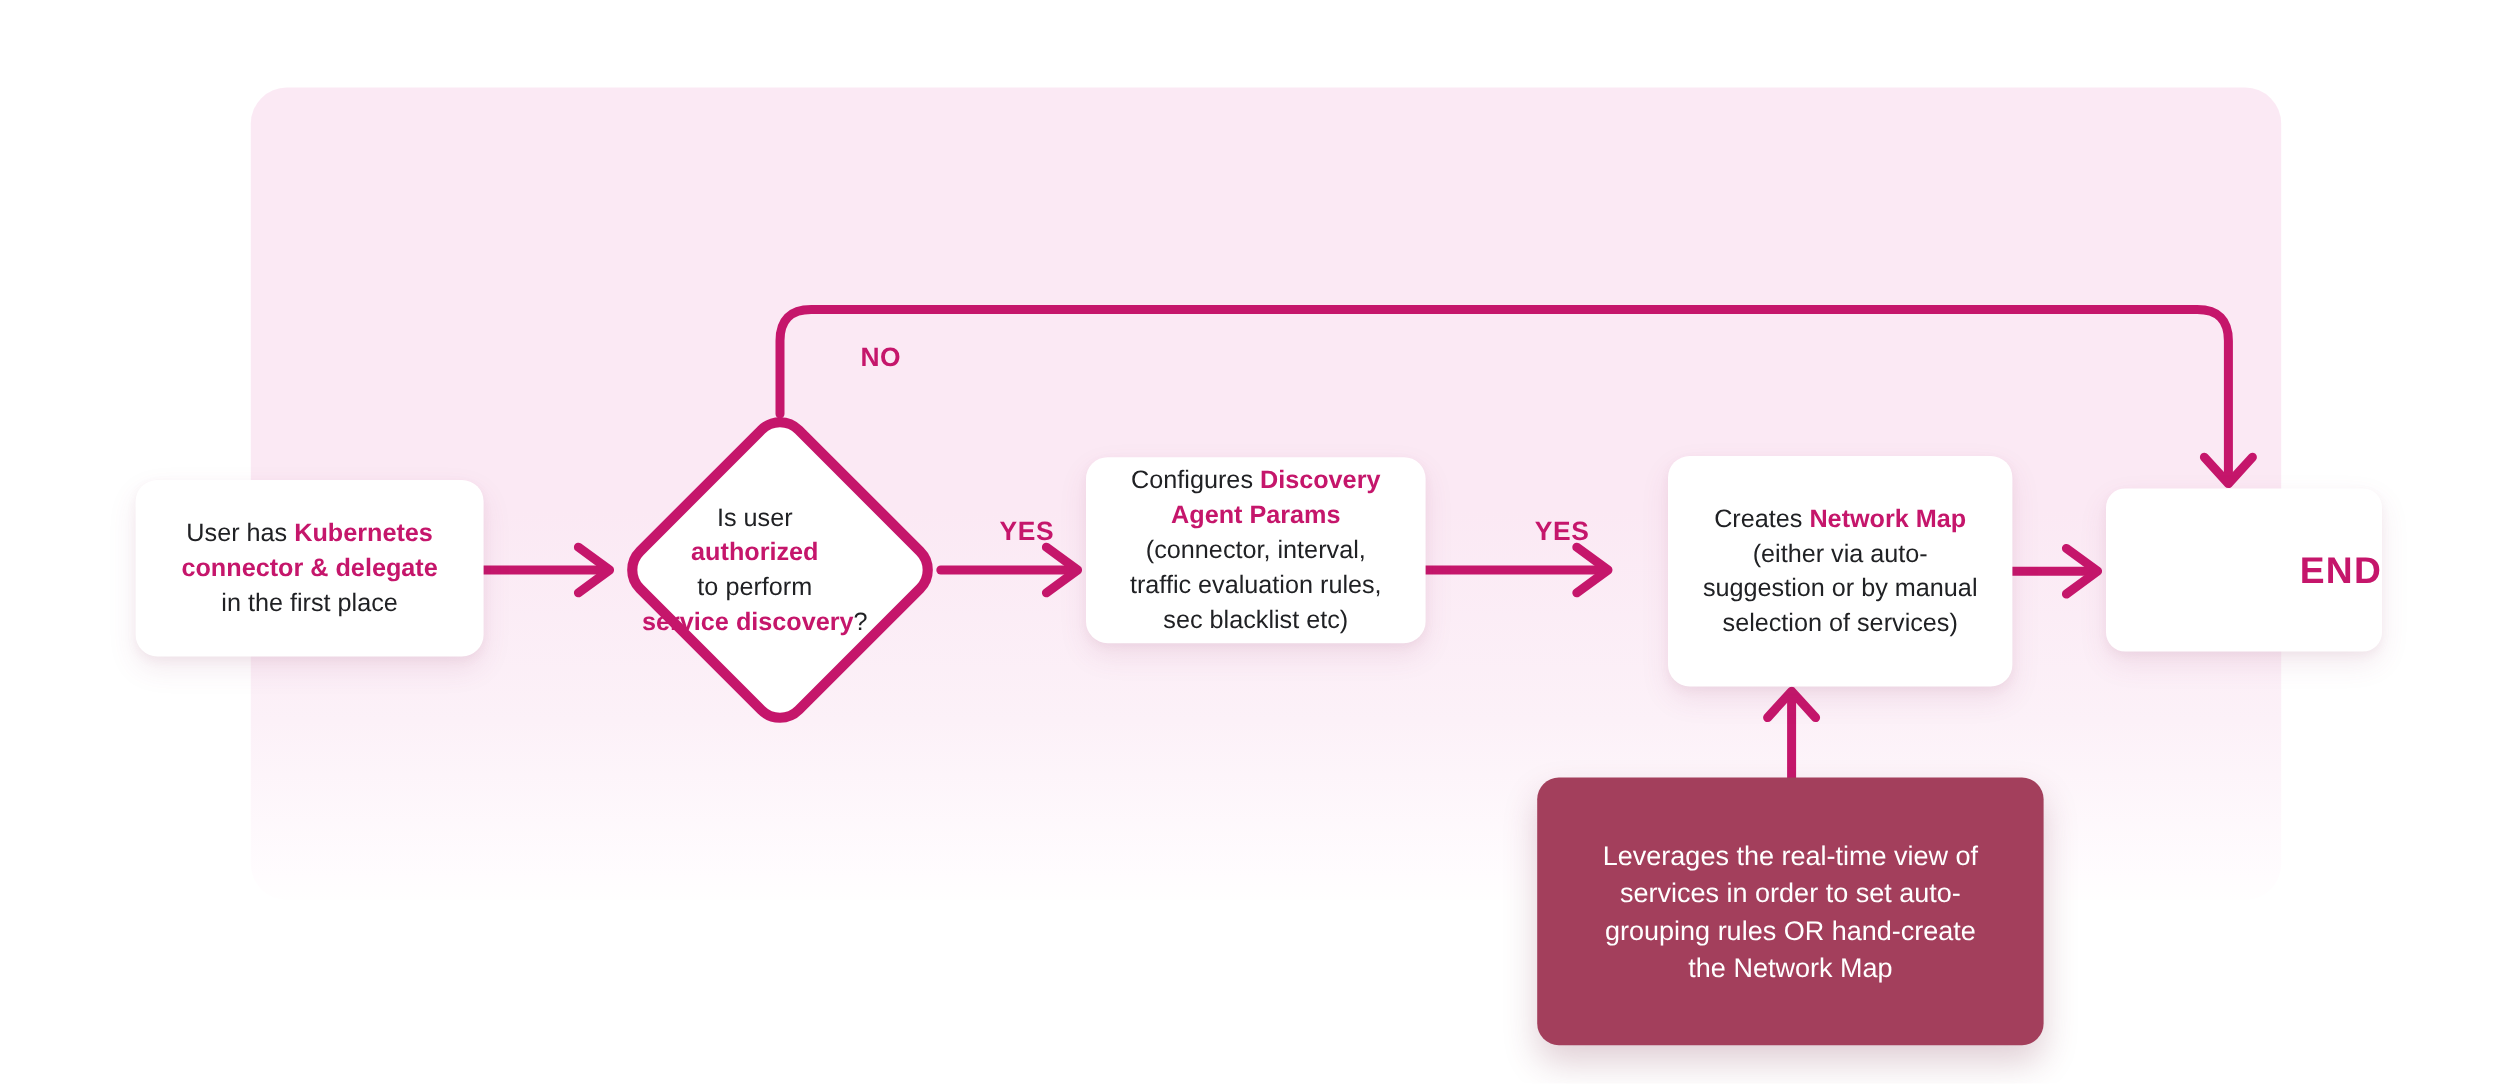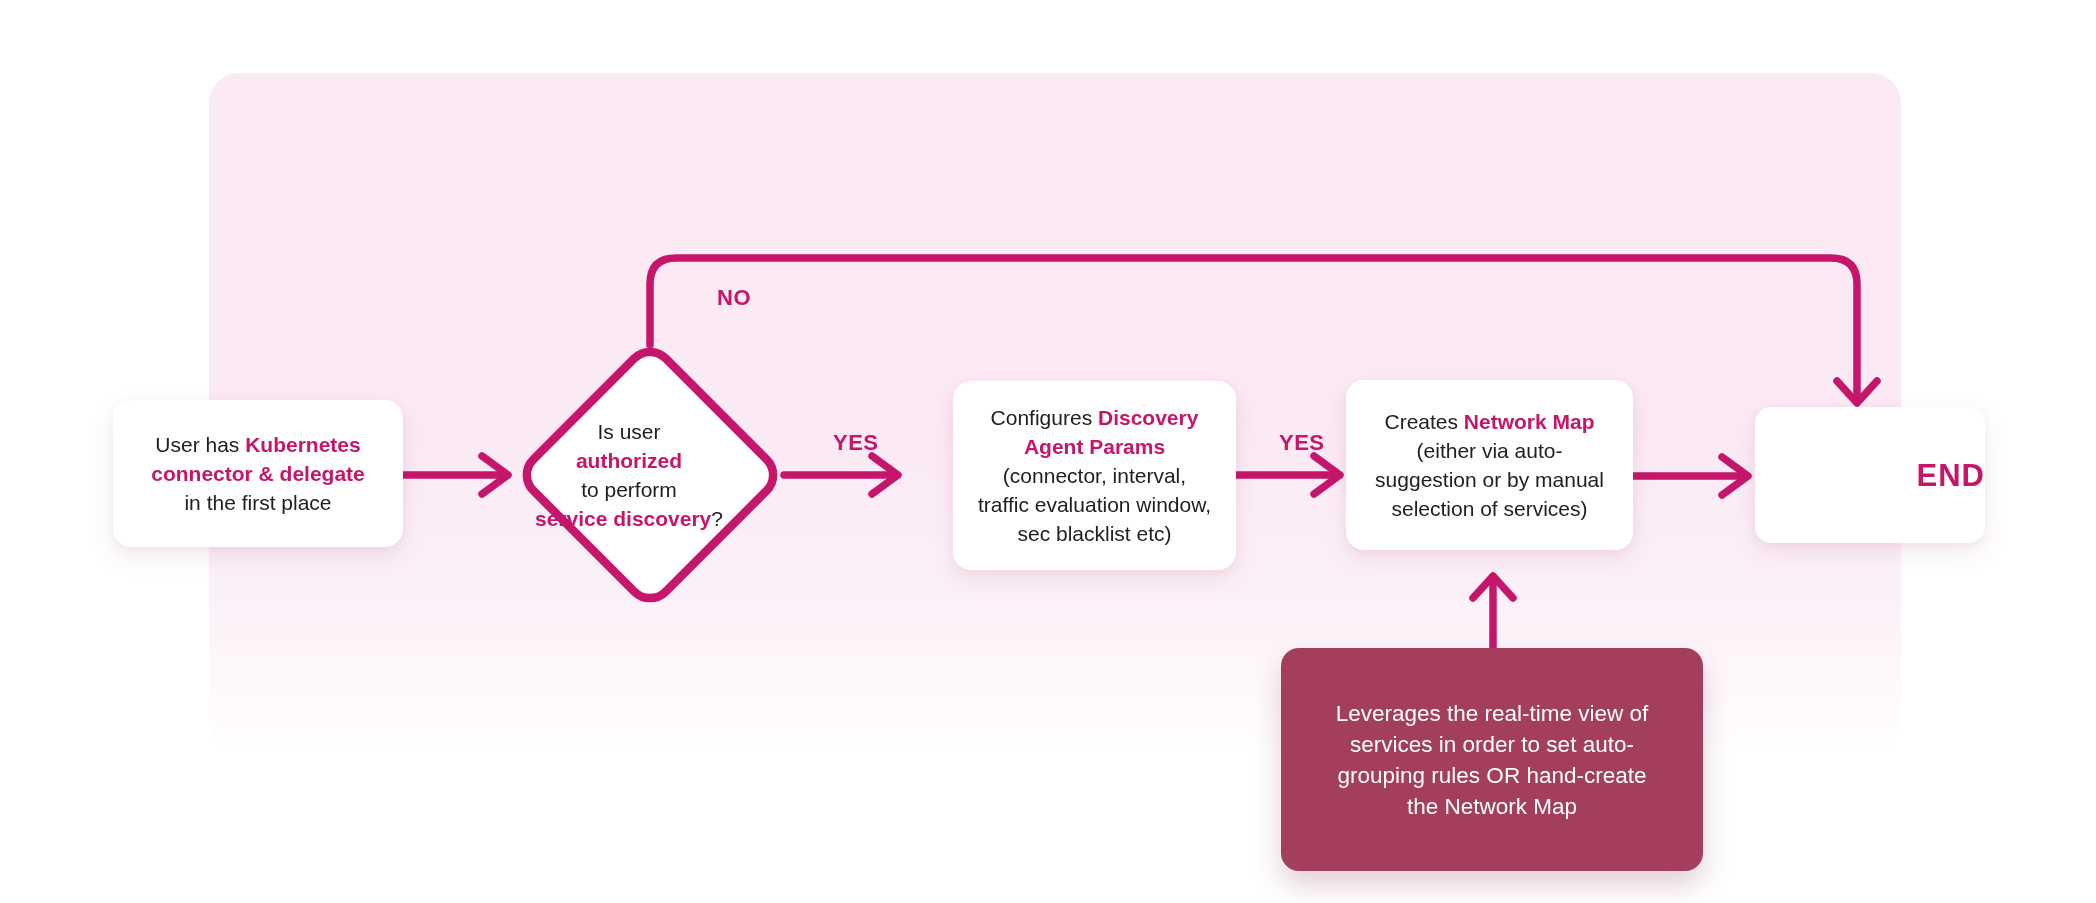--- a/index.html
+++ b/index.html
@@ -33,22 +33,22 @@
     position:absolute;display:flex;flex-direction:column;
     align-items:center;justify-content:center;
     font-size:21px;line-height:29px;color:var(--text-dark);text-align:center;
   }
   .box{
     background:#ffffff;border-radius:18px;
     box-shadow:0 10px 24px rgba(150,60,110,.10),0 3px 8px rgba(150,60,110,.06);
   }
   .accent{color:var(--accent);font-weight:bold;}
   #node-start{left:113px;top:400px;width:290px;height:147px;}
-  #node-configure{left:905px;top:381px;width:283px;height:189px;margin-left:48px;}
-  #node-create{left:1346px;top:380px;width:287px;height:170px;}
+  #node-configure{left:905px;top:381px;width:283px;height:155px;}
+  #node-create{left:1390px;top:380px;width:287px;height:192px;}
   #node-end{left:1755px;top:407px;width:230px;height:136px;border-radius:16px;align-items:flex-end;}
   #node-end .end-label{font-size:31px;font-weight:bold;color:var(--accent);letter-spacing:1px;}
   #diamond-text{left:514px;top:385px;width:230px;height:180px;background:transparent;}
   #node-note{
     left:1281px;top:648px;width:422px;height:223px;border-radius:18px;
     background:var(--note-bg);color:#ffffff;font-size:22.5px;line-height:31px;
     box-shadow:0 14px 28px rgba(120,40,70,.22);
   }
   .edge-label{
     position:absolute;font-size:22px;font-weight:bold;color:var(--accent);
@@ -112,21 +112,21 @@
       <div class="tline"><span>Is user</span></div>
       <div class="tline"><span class="accent">authorized</span></div>
       <div class="tline"><span>to perform</span></div>
       <div class="tline"><span class="accent">service discovery</span><span>?</span></div>
     </div>
 
   <div class="node box" id="node-configure">
       <div class="tline"><span>Configures </span><span class="accent">Discovery</span></div>
       <div class="tline"><span class="accent">Agent Params</span></div>
       <div class="tline"><span>(connector, interval,</span></div>
-      <div class="tline"><span>traffic evaluation window,</span></div>
+      <div class="tline"><span>traffic evaluation rules,</span></div>
       <div class="tline"><span>sec blacklist etc)</span></div>
     </div>
 
   <div class="node box" id="node-create">
       <div class="tline"><span>Creates </span><span class="accent">Network Map</span></div>
       <div class="tline"><span>(either via auto-</span></div>
       <div class="tline"><span>suggestion or by manual</span></div>
       <div class="tline"><span>selection of services)</span></div>
     </div>
 

